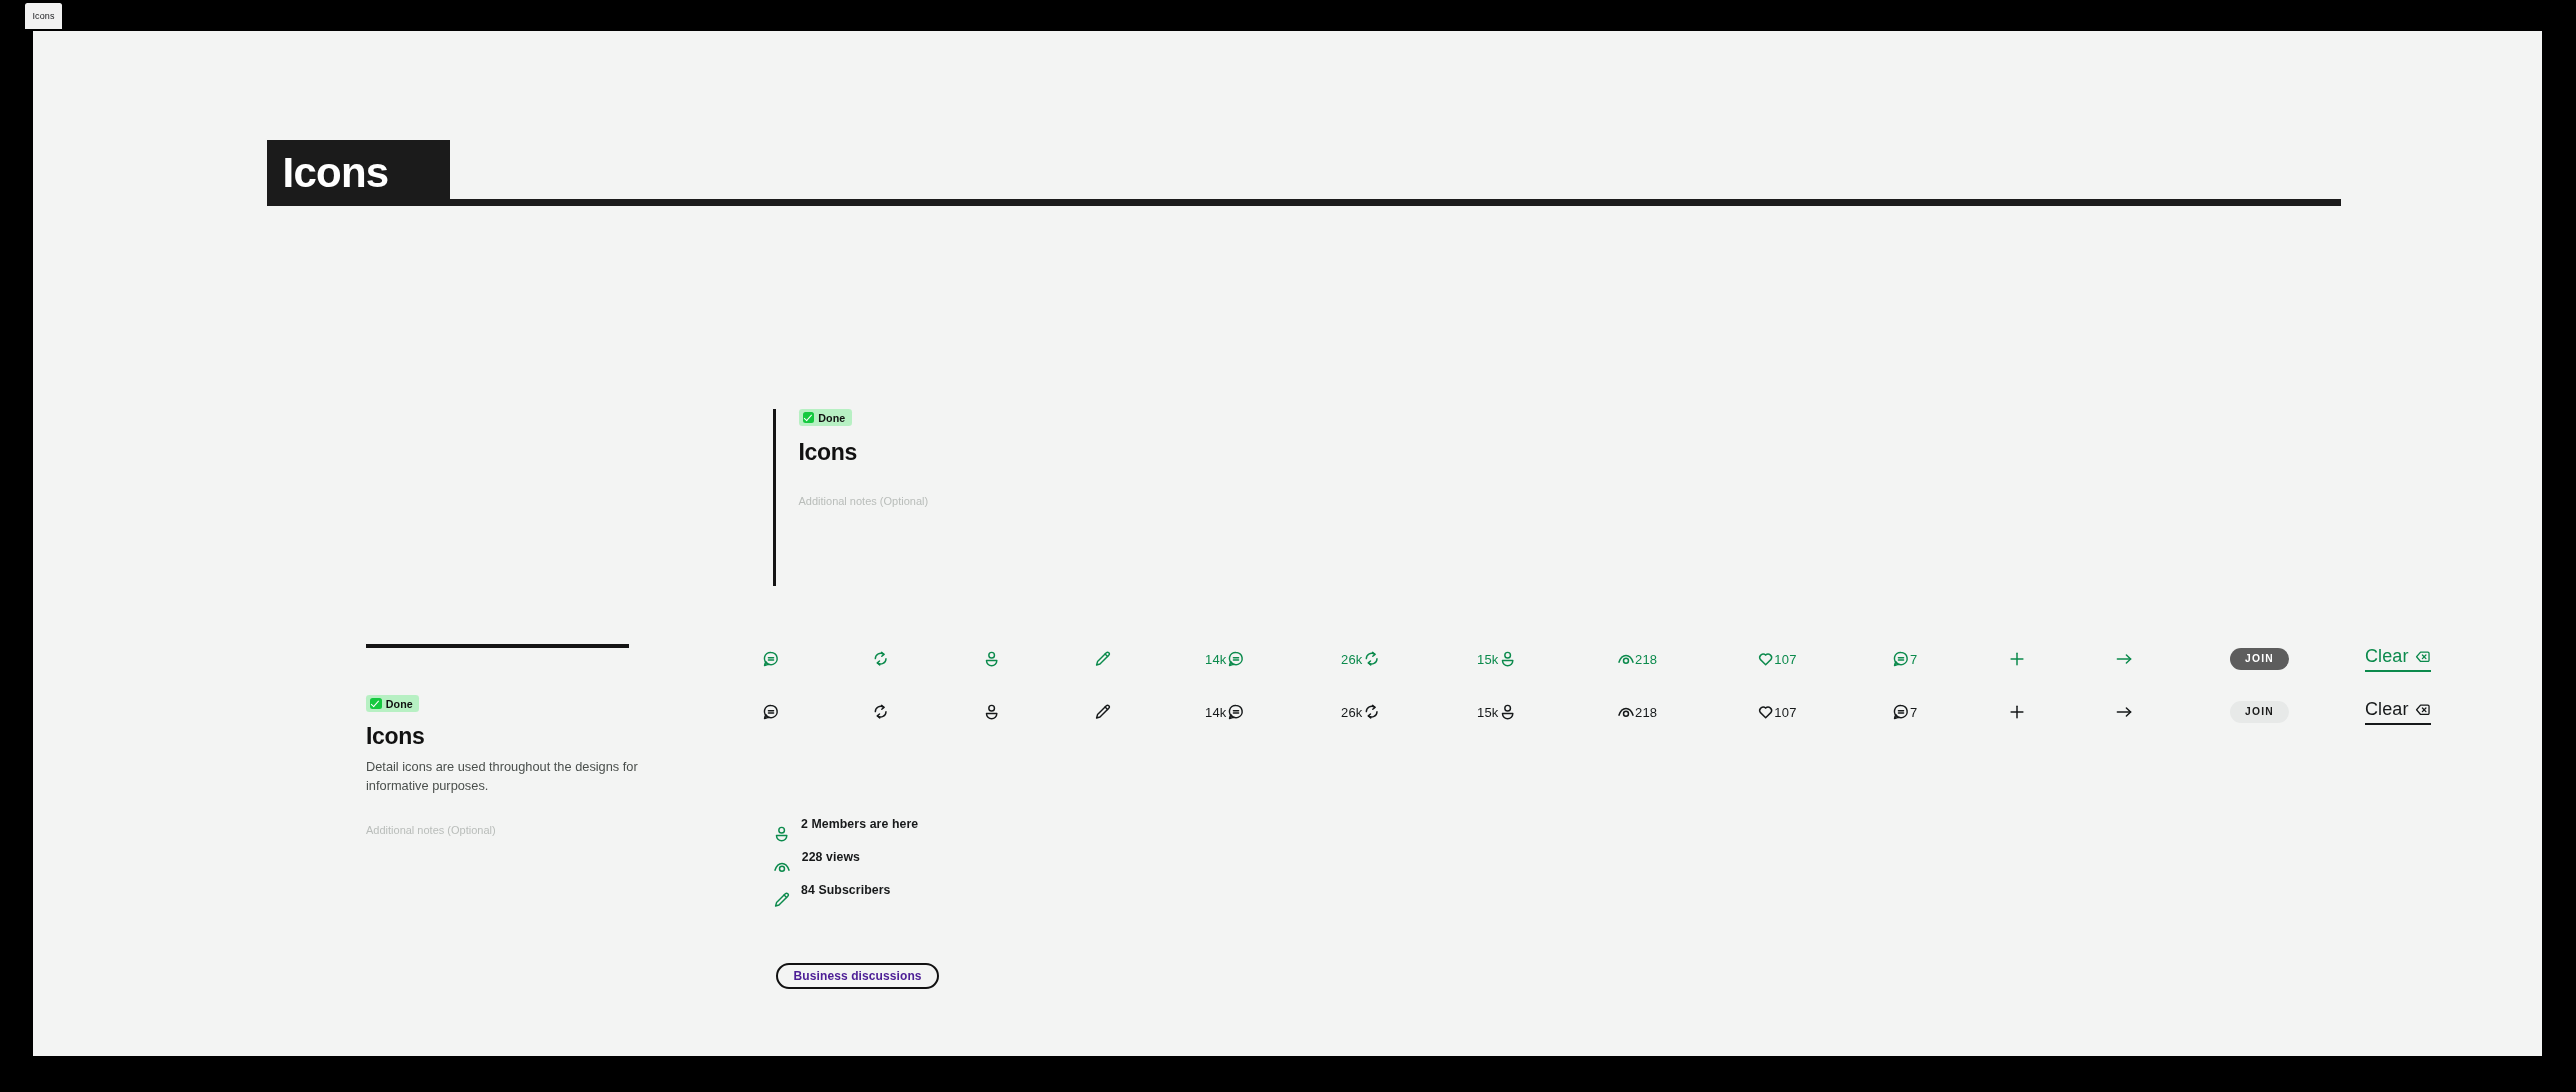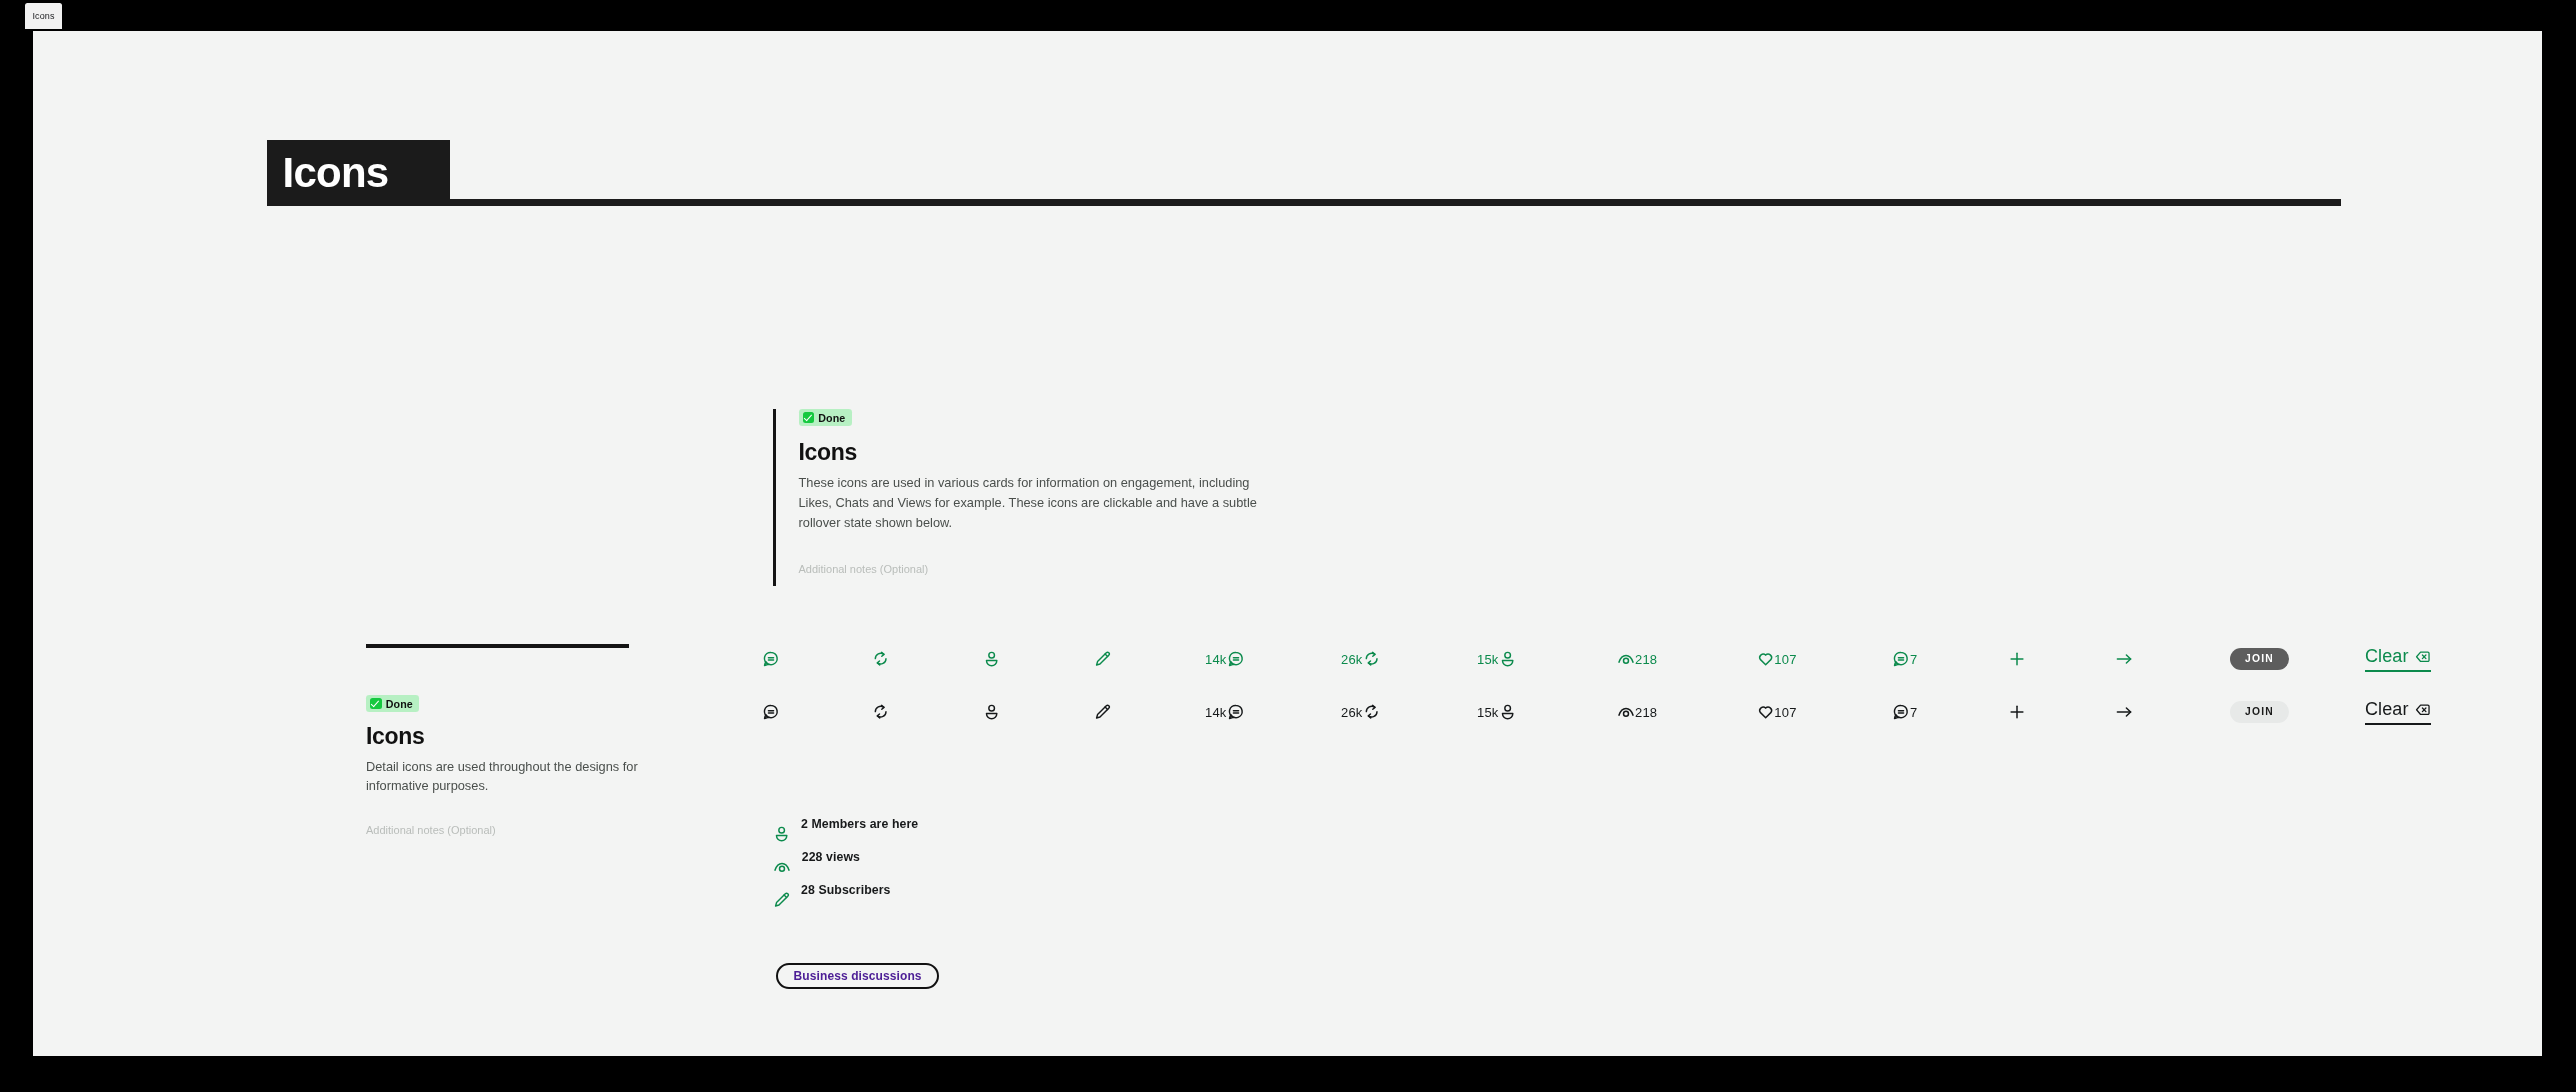--- a/index.html
+++ b/index.html
@@ -101,21 +101,20 @@
   </div>
 
   <div class="speccard">
     <div class="bar"></div>
     <div class="inner">
       <div class="badge">
         <span class="chk"></span>
         <span class="lbl">Done</span>
       </div>
       <h2>Icons</h2>
-      <p class="desc">These icons are used in various cards for information on engagement, including Likes, Chats and Views for example. These icons are clickable and have a subtle rollover state shown below.</p>
       <p class="notes">Additional notes (Optional)</p>
     </div>
   </div>
 
   <div class="leftcard">
     <div class="topline"></div>
     <div class="badge">
       <span class="chk"></span>
       <span class="lbl">Done</span>
     </div>
@@ -396,19 +395,19 @@
         </span>
         <span class="txt">228 views</span>
       </div>
       <div class="statrow">
         <span class="ico">
           <svg width="17.3" height="17.3" viewBox="0 0 24 24" fill="none" stroke-width="2" stroke-linecap="round" stroke-linejoin="round">
             <path d="M17.1 3.9a2.4 2.4 0 0 1 3.4 3.4L8.3 19.5 3.6 20.8l1.3-4.7z"></path>
             <path d="M15.4 5.6 18.8 9"></path>
           </svg>
         </span>
-        <span class="txt">28 Subscribers</span>
+        <span class="txt">84 Subscribers</span>
       </div>
     </div>
 
   <button class="bizbtn">Business discussions</button>
 </div>
 
 
 </body></html>

